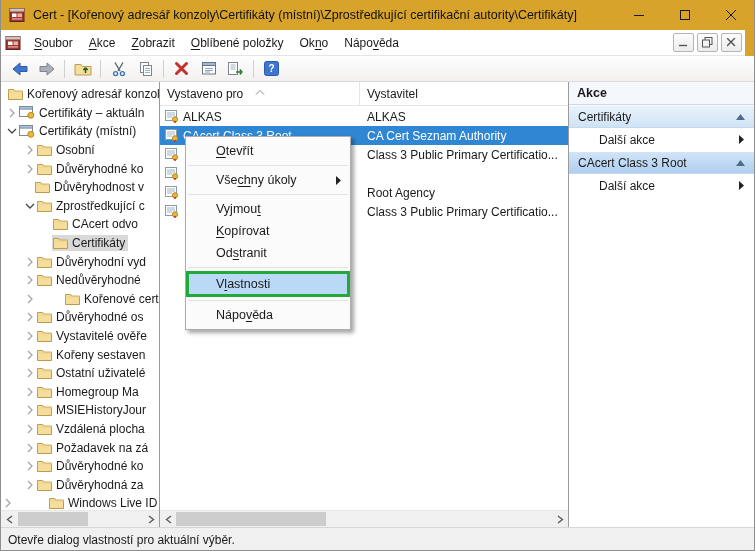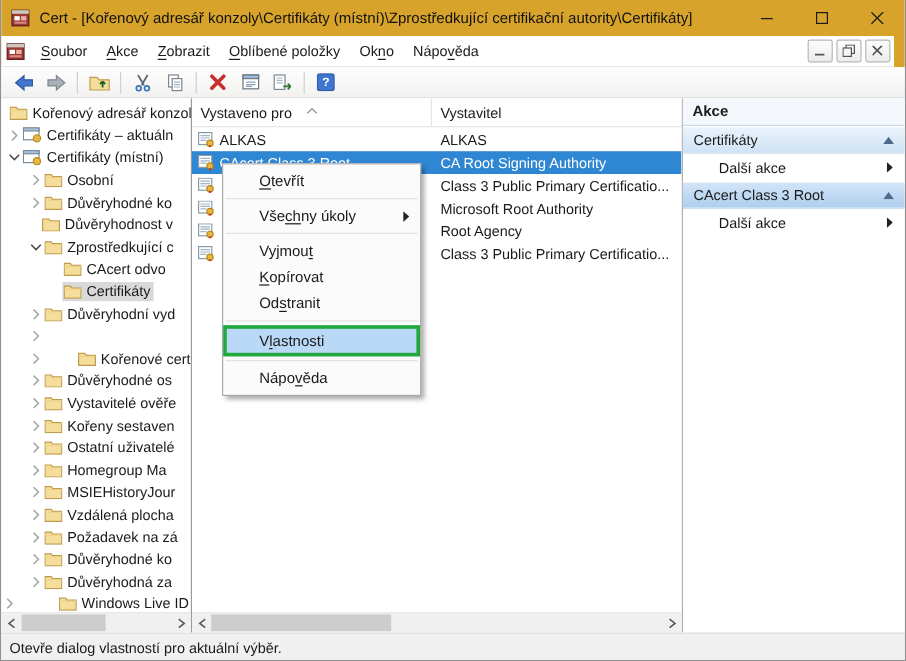--- a/index.html
+++ b/index.html
@@ -396,20 +396,29 @@
               </span>
               <span>Důvěryhodní vyd</span>
             </span>
           </div>
           <div class="tree-row" style="padding-left: 22px;">
             <span class="chev">
               <svg width="8" height="10" viewBox="0 0 8 10">
                 <path d="M2 1l4 4-4 4" fill="none" stroke="#A6A6A6" stroke-width="1.3"></path>
               </svg>
             </span>
+            <span class="rowbox">
+              <span class="tree-icon">
+                <svg width="15" height="12" viewBox="0 0 15 12">
+                  <path d="M.5 1.5h5.2l1.2 1.6h7.6v8.4H.5z" fill="#F5DE9C" stroke="#BF9B4E"></path>
+                  <path d="M.5 4h14" stroke="#EFD287" fill="none"></path>
+                </svg>
+              </span>
+              <span>Nedůvěryhodné</span>
+            </span>
           </div>
           <div class="tree-row" style="padding-left: 22px; gap: 28px;">
             <span class="chev">
               <svg width="8" height="10" viewBox="0 0 8 10">
                 <path d="M2 1l4 4-4 4" fill="none" stroke="#A6A6A6" stroke-width="1.3"></path>
               </svg>
             </span>
             <span class="rowbox">
               <span class="tree-icon">
                 <svg width="15" height="12" viewBox="0 0 15 12">
@@ -646,21 +655,21 @@
               <span style="display: flex;">
                 <svg width="14" height="13" viewBox="0 0 14 13">
                   <rect x="0.5" y="0.5" width="11" height="10" fill="#fff" stroke="#8A9BA8"></rect>
                   <path d="M2 3h8M2 5h8M2 7h5" stroke="#9FB3C2" fill="none"></path>
                   <circle cx="10" cy="9.3" r="2.6" fill="#E8B83C" stroke="#B7861E"></circle>
                   <path d="M9 11.6l1-.9 1 .9V13l-1-.6-1 .6z" fill="#C9302C"></path>
                 </svg>
               </span>
               <span>CAcert Class 3 Root</span>
             </span>
-            <span class="c2">CA Root Signing Authority</span>
+            <span class="c2">CA Cert Seznam Authority</span>
           </div>
           <div class="list-row">
             <span class="c1">
               <span style="display: flex;">
                 <svg width="14" height="13" viewBox="0 0 14 13">
                   <rect x="0.5" y="0.5" width="11" height="10" fill="#fff" stroke="#8A9BA8"></rect>
                   <path d="M2 3h8M2 5h8M2 7h5" stroke="#9FB3C2" fill="none"></path>
                   <circle cx="10" cy="9.3" r="2.6" fill="#E8B83C" stroke="#B7861E"></circle>
                   <path d="M9 11.6l1-.9 1 .9V13l-1-.6-1 .6z" fill="#C9302C"></path>
                 </svg>
@@ -674,21 +683,20 @@
               <span style="display: flex;">
                 <svg width="14" height="13" viewBox="0 0 14 13">
                   <rect x="0.5" y="0.5" width="11" height="10" fill="#fff" stroke="#8A9BA8"></rect>
                   <path d="M2 3h8M2 5h8M2 7h5" stroke="#9FB3C2" fill="none"></path>
                   <circle cx="10" cy="9.3" r="2.6" fill="#E8B83C" stroke="#B7861E"></circle>
                   <path d="M9 11.6l1-.9 1 .9V13l-1-.6-1 .6z" fill="#C9302C"></path>
                 </svg>
               </span>
               <span></span>
             </span>
-            <span class="c2">Microsoft Root Authority</span>
           </div>
           <div class="list-row">
             <span class="c1">
               <span style="display: flex;">
                 <svg width="14" height="13" viewBox="0 0 14 13">
                   <rect x="0.5" y="0.5" width="11" height="10" fill="#fff" stroke="#8A9BA8"></rect>
                   <path d="M2 3h8M2 5h8M2 7h5" stroke="#9FB3C2" fill="none"></path>
                   <circle cx="10" cy="9.3" r="2.6" fill="#E8B83C" stroke="#B7861E"></circle>
                   <path d="M9 11.6l1-.9 1 .9V13l-1-.6-1 .6z" fill="#C9302C"></path>
                 </svg>

